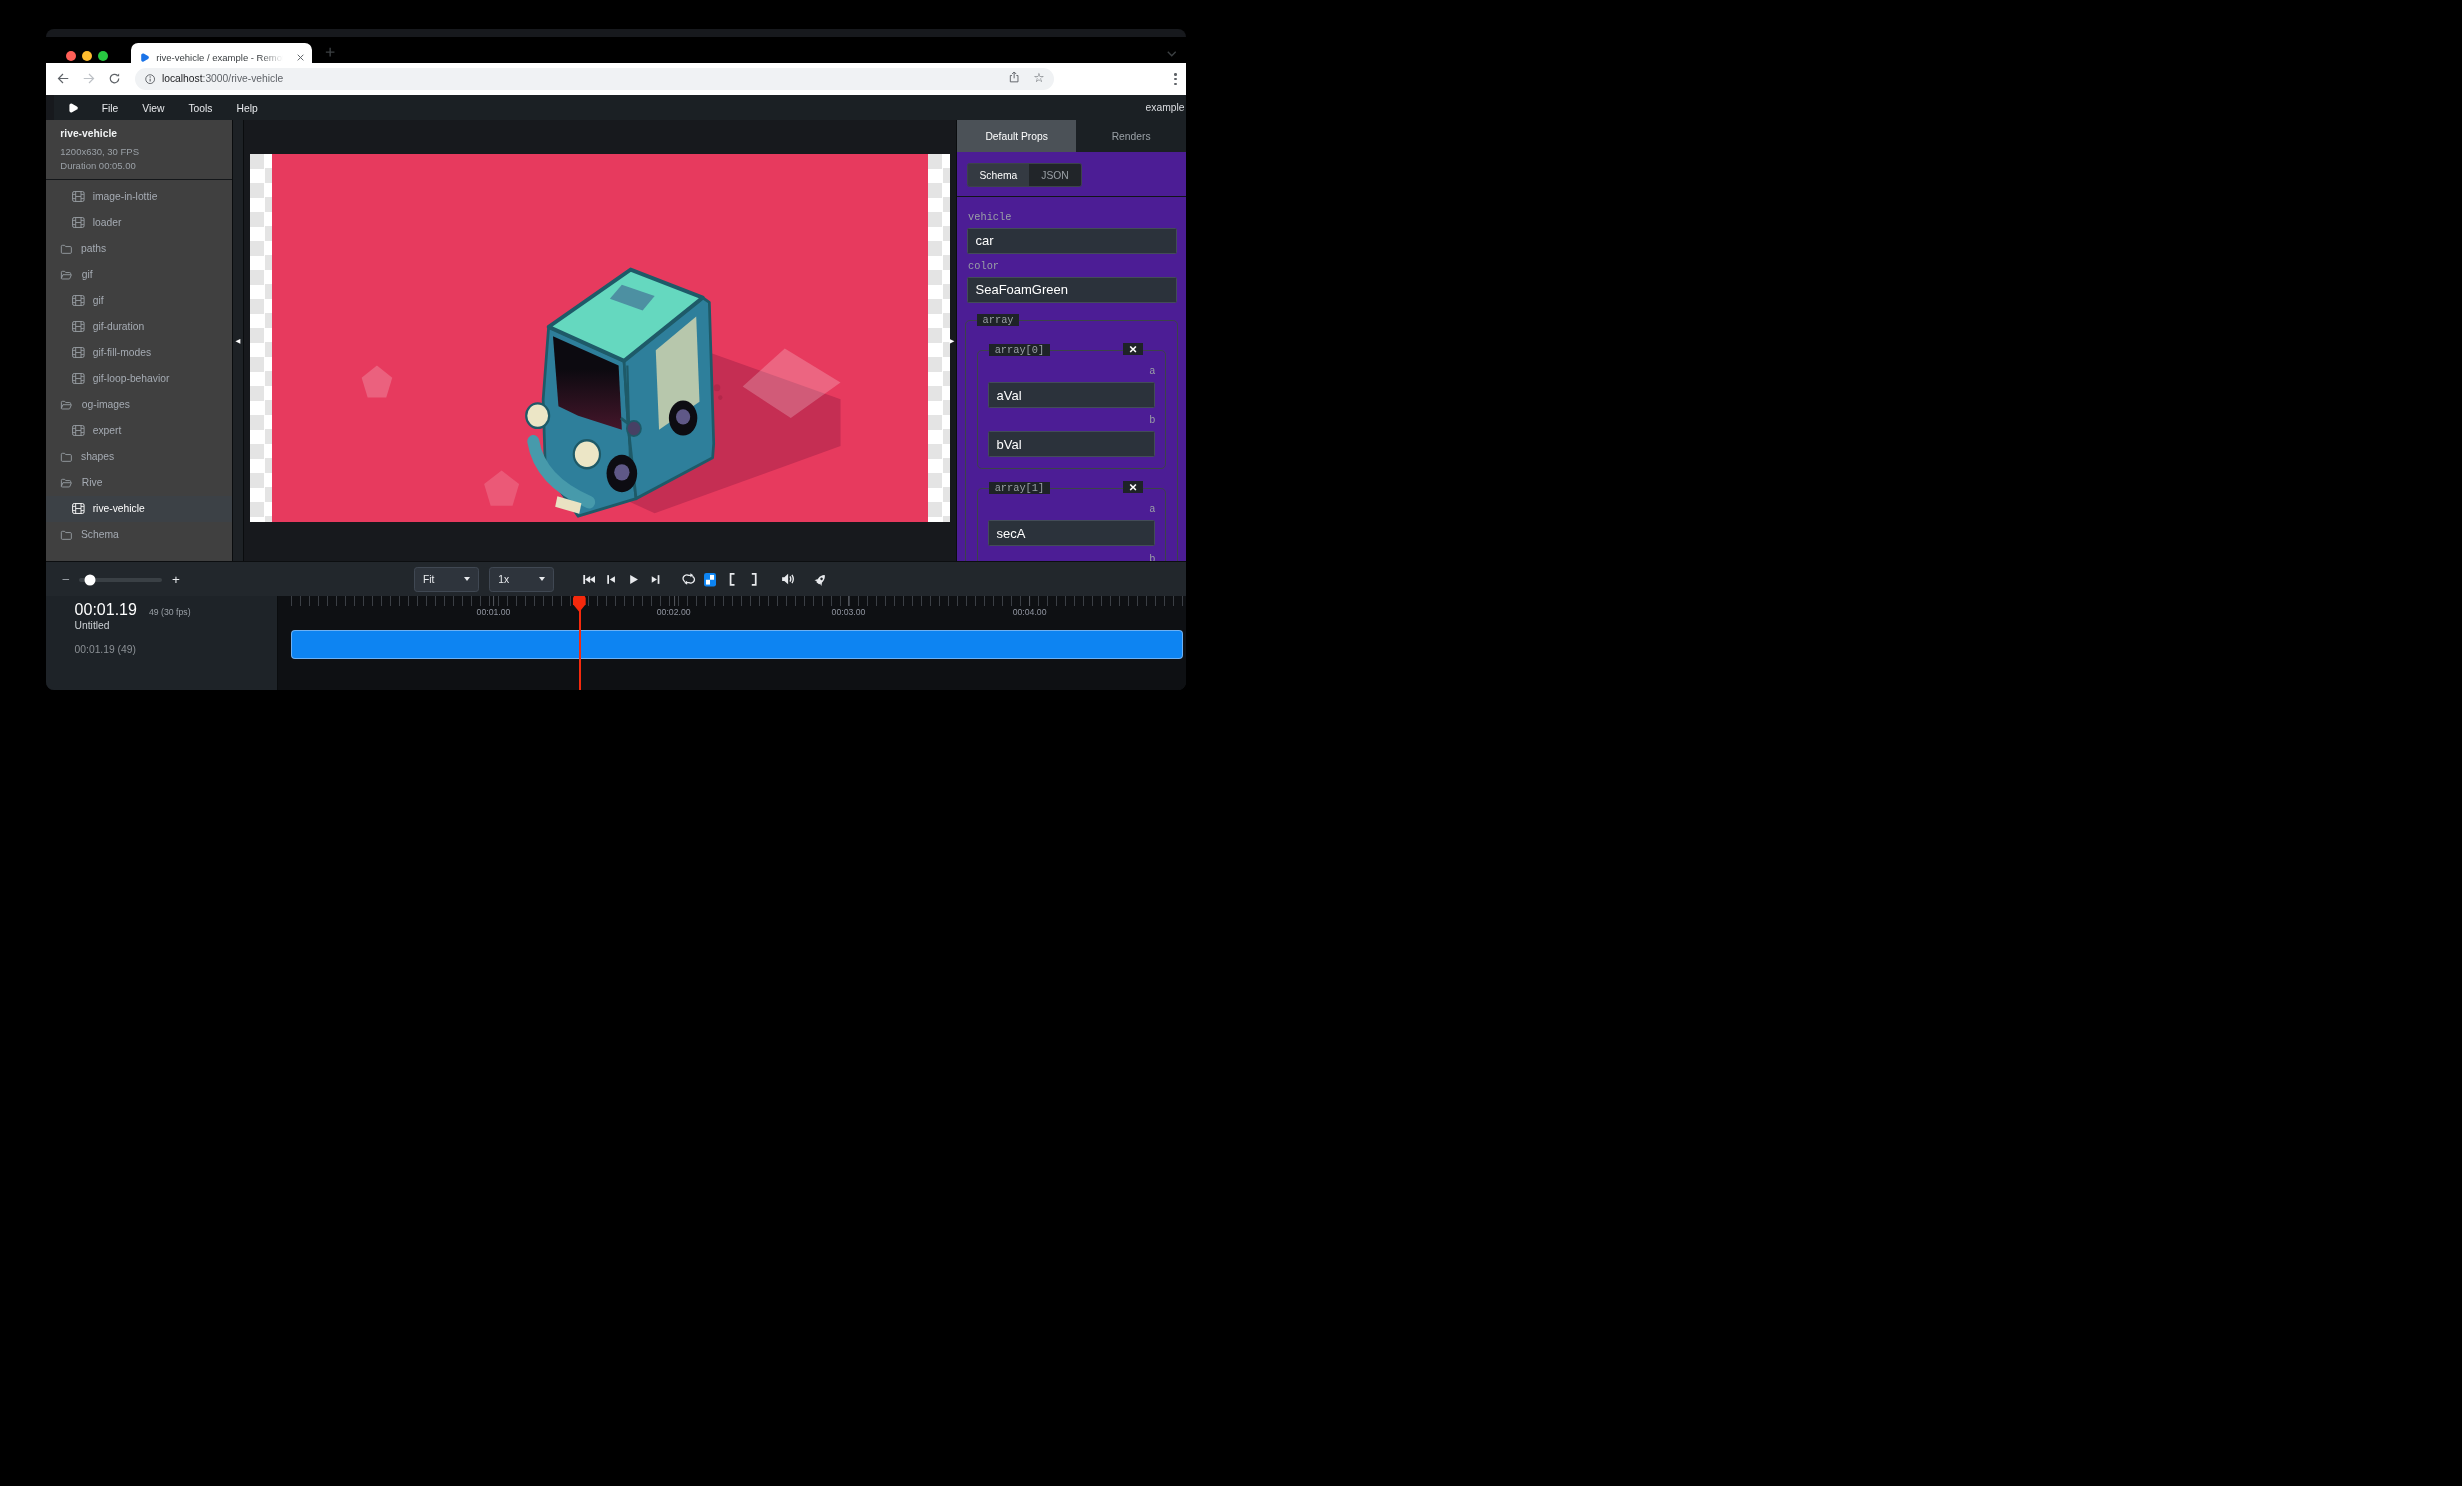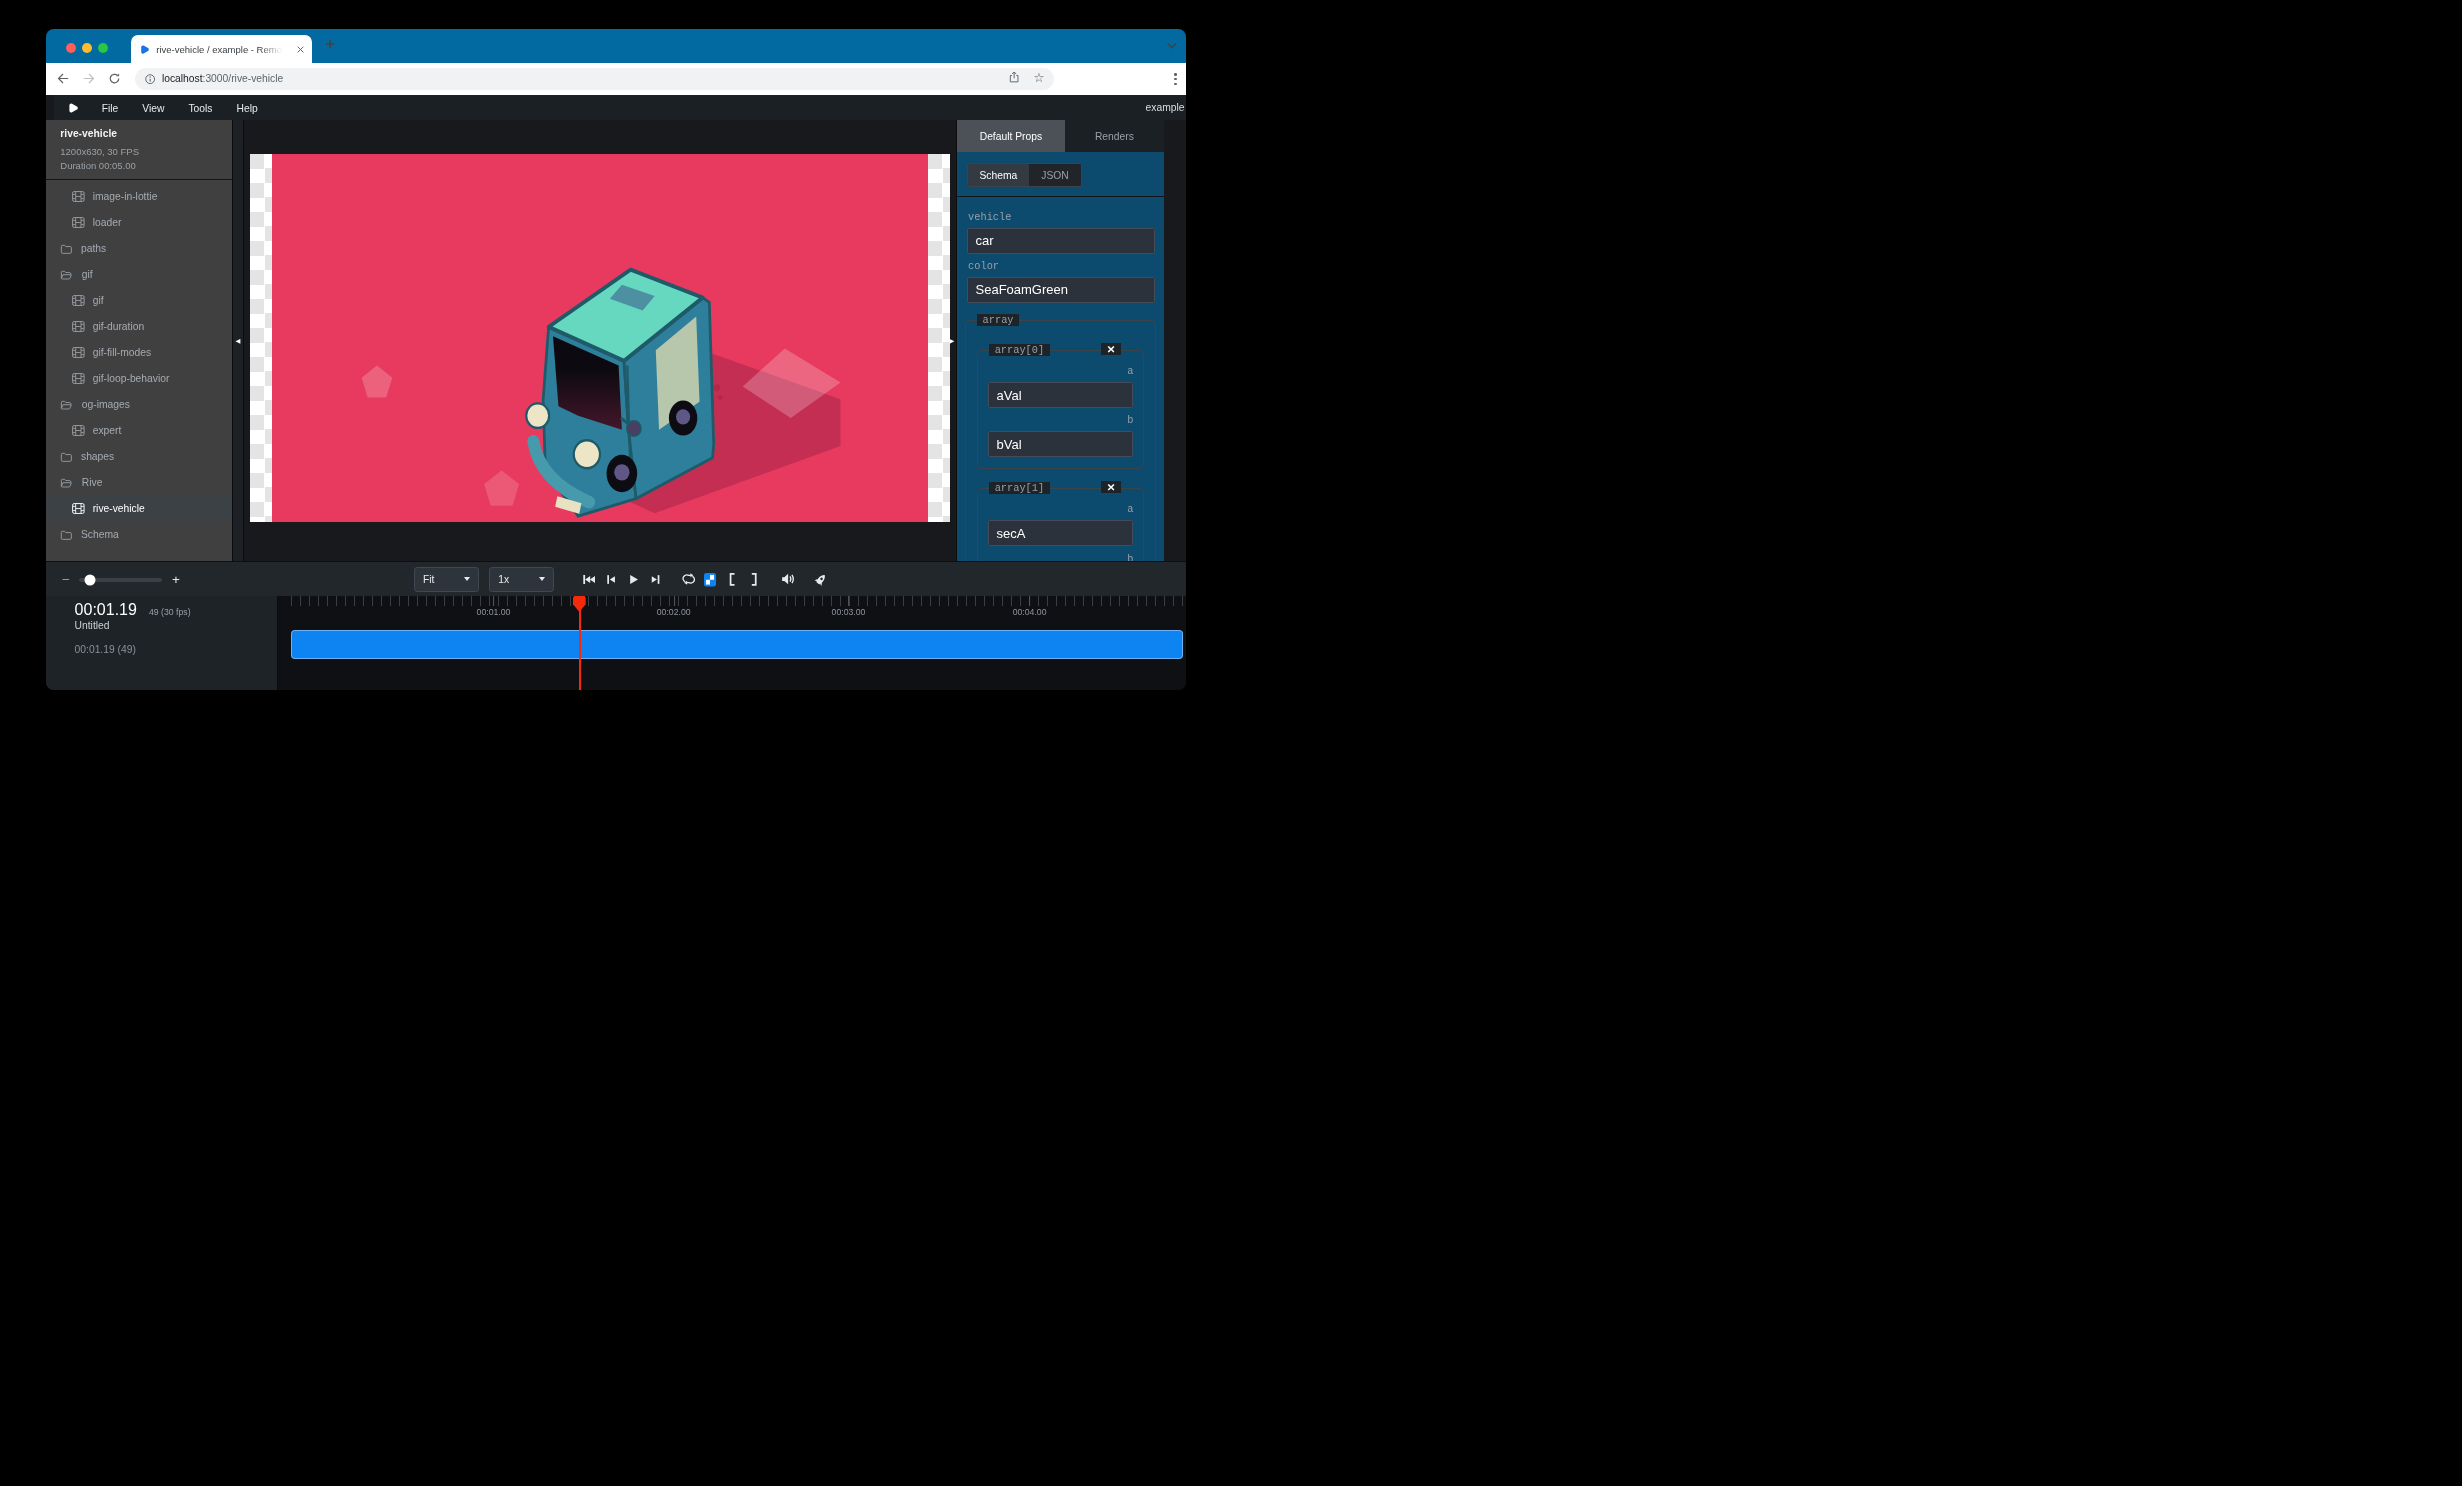--- a/index.html
+++ b/index.html
@@ -1,21 +1,21 @@
 <!DOCTYPE html>
 <html style="--comp-bg: #e73a5e; --accent: #0d84f2; --playhead: #f5290c;font-size:12.7px"><head>
 <meta charset="utf-8">
 <style>
   html,body{margin:0;padding:0;background:#000;}
   .screen{position:relative;width:1231px;height:743px;background:#000;overflow:hidden;
           font-family:"Liberation Sans",sans-serif;-webkit-font-smoothing:antialiased;}
   .window{position:absolute;left:46px;top:29px;width:1140px;height:661px;border-radius:8px;
           overflow:hidden;background:#17191d;}
   
-  .tabstrip{position:absolute;left:0;top:0;width:100%;height:38px;background:#0369a1;}
+  .tabstrip{position:absolute;left:0;top:8px;width:100%;height:38px;background:#000000;}
   .traffic{position:absolute;top:13.5px;width:10.3px;height:10.3px;border-radius:50%;}
   .t-red{left:20px;background:#ff5f57;} .t-yellow{left:36px;background:#febc2e;} .t-green{left:52px;background:#28c841;}
   .tab{position:absolute;left:85px;top:6.3px;width:181px;height:28px;background:#fff;border-radius:7.1px 7.1px 0 0;
        display:flex;align-items:center;padding:0 8px;box-sizing:border-box;}
   .tab-favicon{color:#1a73e8;display:flex;margin-right:6.3px;}
   .tab-title{font-size:9.5px;color:#3c4043;white-space:nowrap;overflow:hidden;max-width:127px;
        -webkit-mask-image:linear-gradient(90deg,#000 82%,transparent);mask-image:linear-gradient(90deg,#000 82%,transparent);}
   .tab-close{margin-left:auto;color:#5f6368;display:flex;cursor:default;}
   .newtab{position:absolute;left:279px;top:9.5px;color:#3c4043;display:flex;}
   .tab-search{position:absolute;right:9.5px;top:14.3px;color:#3c4043;display:flex;}
@@ -53,21 +53,21 @@
   .collapse{position:absolute;top:50%;transform:translateY(-50%);color:#fff;font-size:6.3px;line-height:1;}
   .gutter-l .collapse{left:2.4px;}
   .preview{position:absolute;left:198px;top:0;width:712px;height:100%;background:#17191d;overflow:hidden;}
   .expand-r{position:absolute;right:1.6px;top:50%;transform:translateY(-50%);color:#fff;font-size:6.3px;z-index:5;}
   .comp{position:absolute;left:6.3px;top:34px;width:700px;height:368px;display:flex;}
   .checker{width:22px;height:100%;background:repeating-conic-gradient(#ffffff 0% 25%,#e4e4e4 0% 50%);
        background-size:29px 29px;}
   .art{flex:1;height:100%;background:var(--comp-bg,#e73a5e);}
   .art svg{display:block;width:100%;height:100%;}
   
-  .rpanel{position:absolute;left:910px;top:0;width:208px;height:100%;background:#0c4a6e;
+  .rpanel{position:absolute;left:910px;top:0;width:230px;height:100%;background:#4c1d95;
        border-left:0.8px solid #0b0d0f;box-sizing:border-box;overflow:hidden;}
   .rp-tabs{display:flex;height:32px;}
   .rp-tab{flex:1.15;display:flex;align-items:center;justify-content:center;font-size:10.3px;
        background:#1b2024;color:#9aa0a6;}
   .rp-tab.active{flex:1.25;background:#4b5157;color:#fff;}
   .rp-toggle{display:inline-flex;margin:11px 0 0 9.5px;border:0.8px solid #3c4349;border-radius:2.4px;overflow:hidden;}
   .rp-toggle-cell{padding:5.6px 12px;font-size:10.3px;background:#212529;color:#9aa0a6;}
   .rp-toggle-cell.active{background:#343a42;color:#fff;}
   .rp-divider{height:0.8px;background:#121518;margin-top:8.7px;}
   .rp-fields{padding:8px 9.5px 0 9.5px;}

